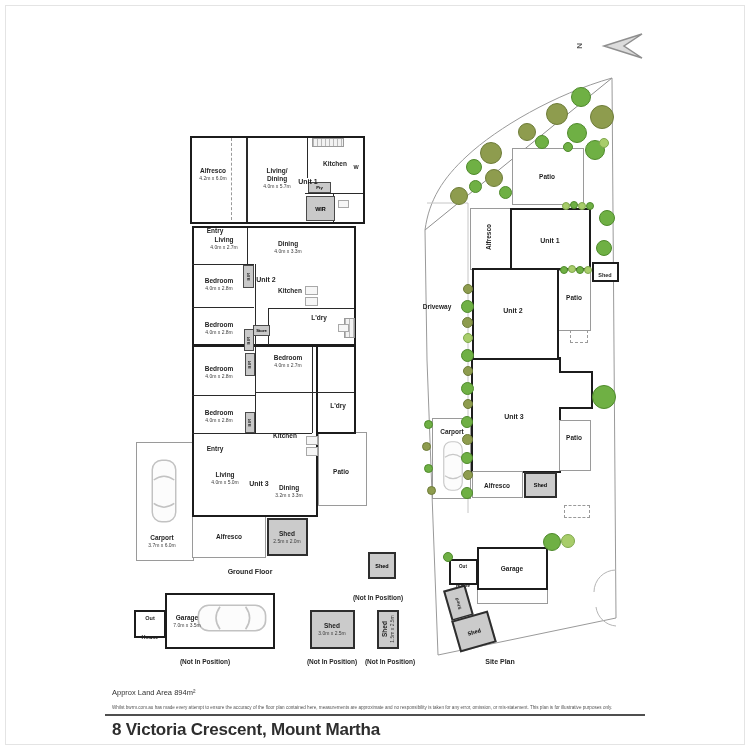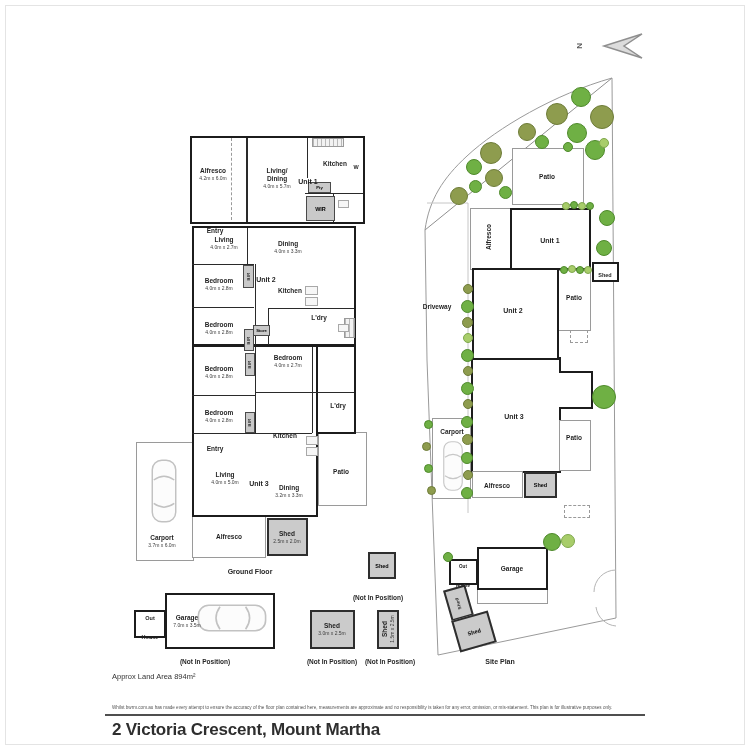--- a/index.html
+++ b/index.html
@@ -251,17 +251,17 @@
   <div class="lbl" style="left:513px;top:308px"><span class="unit">Unit 2</span></div>
   <div class="lbl" style="left:514px;top:414px"><span class="unit">Unit 3</span></div>
   <div class="lbl" style="left:574px;top:438px"><span class="nm">Patio</span></div>
   <div class="lbl" style="left:452px;top:432px"><span class="nm">Carport</span></div>
   <div class="lbl" style="left:497px;top:486px"><span class="nm">Alfresco</span></div>
   <div class="lbl" style="left:463px;top:572px"><span class="xs" style="font-size:4.6px;white-space:pre-line">Out
 House</span></div>
   <div class="lbl" style="left:512px;top:569px"><span class="nm">Garage</span></div>
   <div class="lbl" style="left:500px;top:659px"><span class="cap">Site Plan</span></div>
 
-  <div class="foot" style="left:112px;top:672px;font-size:7.5px;color:#333">Approx Land Area 894m²</div>
+  <div class="foot" style="left:112px;top:688px;font-size:7.5px;color:#333">Approx Land Area 894m²</div>
   <div class="foot" style="left:112px;top:705px;width:536px;font-size:4.6px;color:#555;white-space:nowrap;overflow:hidden">Whilst bwrm.com.au has made every attempt to ensure the accuracy of the floor plan contained here, measurements are approximate and no responsibility is taken for any error, omission, or mis-statement. This plan is for illustrative purposes only.</div>
   <div class="foot" style="left:105px;top:714px;width:540px;height:2px;background:#4f4f4f"></div>
-  <div class="foot" style="left:112px;top:720px;font-size:17px;font-weight:bold;color:#2e2e2e;letter-spacing:-0.2px">2 Victoria Crescent, Mount Martha</div>
+  <div class="foot" style="left:112px;top:720px;font-size:17px;font-weight:bold;color:#2e2e2e;letter-spacing:-0.2px">8 Victoria Crescent, Mount Martha</div>
 </div>
 
 </body></html>

